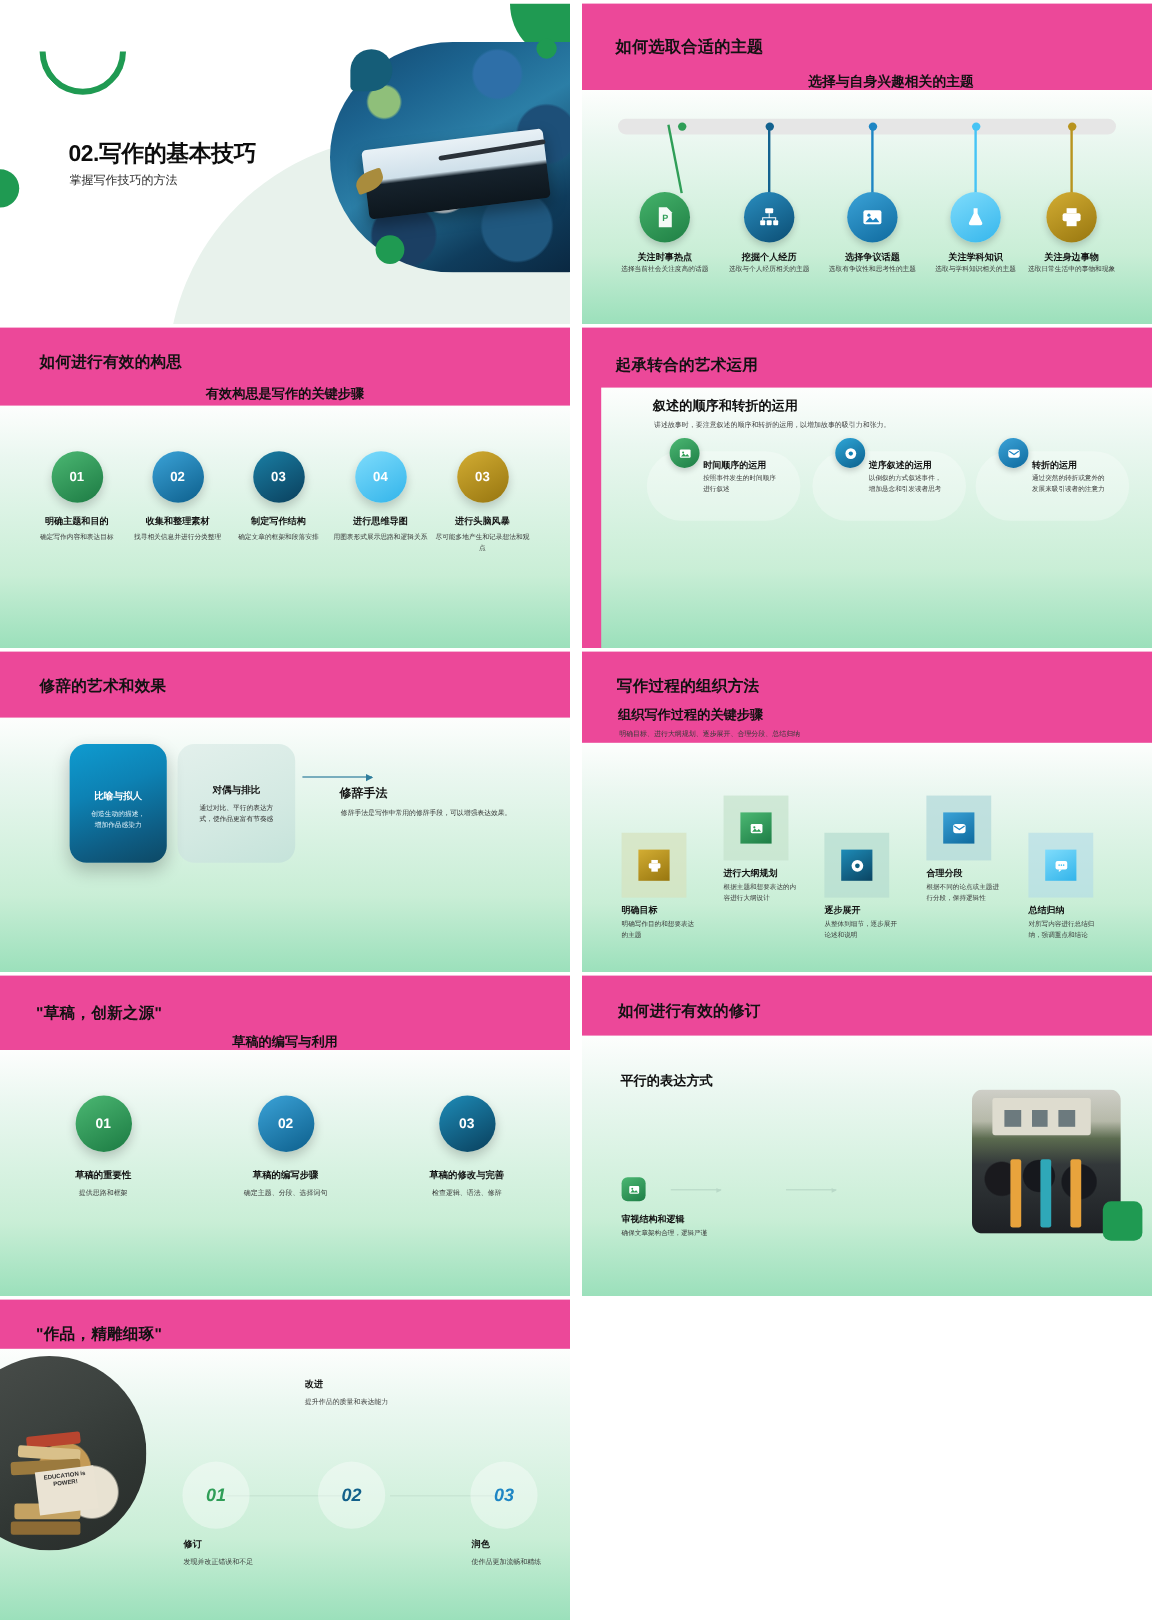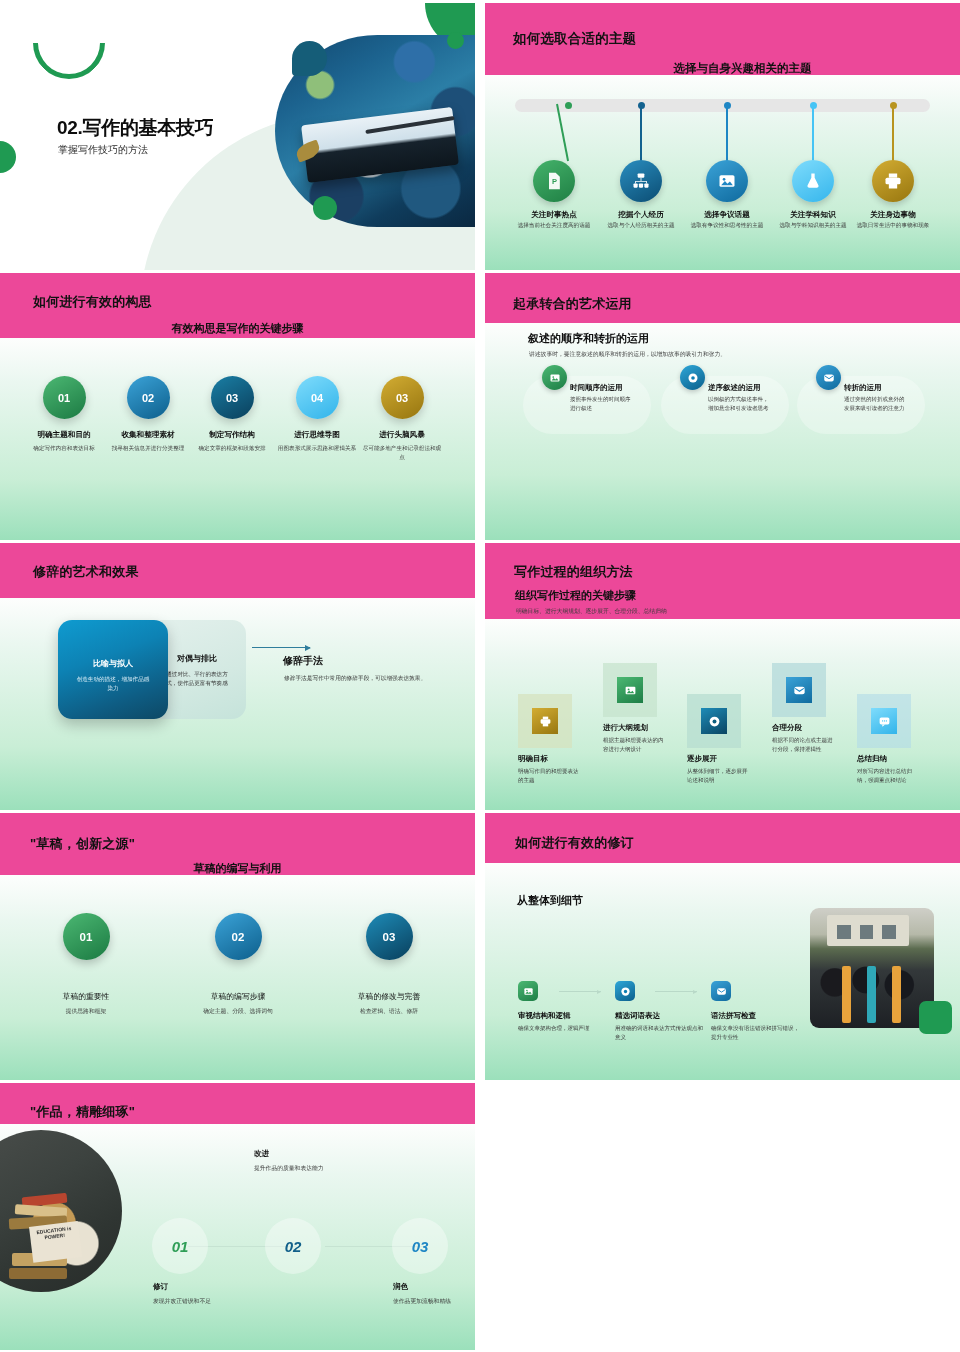--- a/index.html
+++ b/index.html
@@ -142,41 +142,41 @@
     width: 43px; height: 43px; border-radius: 50%; margin: 0 auto;
     display: flex; align-items: center; justify-content: center;
     color: #fff; font-size: 11px; font-weight: bold;
     box-shadow: 0 4px 8px rgba(0,0,0,.18);
   }
   .s3-lab { margin-top: 11px; font-size: 7.6px; font-weight: bold; color: #111; }
   .s3-desc { margin-top: 4px; font-size: 5.6px; color: #3a3a3a; line-height: 1.6; padding: 0 3px; }
 
   
   .s4-title { left: 28px; top: 22px; font-size: 13px; }
-  .s4-panel { top: 50px; height: 217px; }
+  .s4-panel { top: 50px; height: 217px; margin-left: 16px; }
   .s4-h2 { position: absolute; left: 43px; top: 8px; font-size: 11px; font-weight: bold; color: #111; }
   .s4-p { position: absolute; left: 44px; top: 27px; font-size: 5.8px; color: #3a3a3a; }
   .s4-card {
     position: absolute; top: 53px; width: 128px; height: 58px;
     background: rgba(255,255,255,.30); border-radius: 29px;
   }
   .s4-ico {
     position: absolute; top: 42px; width: 25px; height: 25px; border-radius: 50%;
     display: flex; align-items: center; justify-content: center;
     box-shadow: 0 2px 5px rgba(0,0,0,.2);
   }
   .s4-ico svg { width: 12px; height: 12px; fill: #fff; }
   .s4-lab { position: absolute; top: 60px; font-size: 7.5px; font-weight: bold; color: #111; }
   .s4-desc { position: absolute; top: 72px; width: 64px; font-size: 5.5px; color: #3a3a3a; line-height: 1.55; }
 
   
   .s5-title { left: 33px; top: 20px; font-size: 13px; }
   .s5-panel { top: 55px; height: 212px; }
   .s5-cardA {
-    position: absolute; left: 58px; top: 22px; width: 110px; height: 99px;
+    position: absolute; left: 58px; top: 22px; width: 81px; height: 99px;
     border-radius: 14px;
     background: linear-gradient(160deg, #0f9bd0 0%, #0d82b4 38%, #0e5d84 75%, #0d4864 100%);
     box-shadow: 0 6px 14px rgba(0,0,0,.22);
     z-index: 3; text-align: center; padding-top: 38px;
   }
   .s5-cardB {
     position: absolute; left: 148px; top: 22px; width: 98px; height: 99px;
     border-radius: 14px;
     background: linear-gradient(160deg, #e3f0ec 0%, #d3e9e2 60%, #c5e3da 100%);
     z-index: 2; text-align: center; padding-top: 33px;
@@ -209,21 +209,21 @@
   .s8-title { left: 30px; top: 22px; font-size: 13px; }
   .s8-sub { position:absolute; left:0; right:0; top:48px; text-align:center; font-size:11px; font-weight:bold; color:#111; z-index:6;}
   .s8-panel { top: 62px; height: 205px; }
   .s8-col { position: absolute; top: 38px; width: 126px; text-align: center; }
   .s8-circ {
     width: 47px; height: 47px; border-radius: 50%; margin: 0 auto;
     display: flex; align-items: center; justify-content: center;
     color: #fff; font-size: 11.5px; font-weight: bold;
     box-shadow: 0 4px 9px rgba(0,0,0,.2);
   }
-  .s8-lab { margin-top: 31px; font-size: 7.8px; font-weight: normal; color: #111; }
+  .s8-lab { margin-top: 14px; font-size: 7.8px; font-weight: bold; color: #111; }
   .s8-desc { margin-top: 5px; font-size: 5.8px; color: #3a3a3a; }
 
   
   .s9-title { left: 30px; top: 21px; font-size: 13px; }
   .s9-panel { top: 50px; height: 217px; }
   .s9-h2 { position: absolute; left: 32px; top: 30px; font-size: 11px; font-weight: bold; color: #111; }
   .s9-item { position: absolute; top: 118px; width: 100px; }
   .s9-chip { width: 20px; height: 20px; border-radius: 5px; display: flex; align-items: center; justify-content: center; }
   .s9-chip svg { width: 11px; height: 11px; fill: #fff; }
   .s9-lab { margin-top: 10px; font-size: 7.5px; font-weight: bold; color: #111; }
@@ -559,57 +559,37 @@
         <div class="s8-circ" style="background:linear-gradient(150deg,#1e8cb8,#093f5c)">03</div>
         <div class="s8-lab">草稿的修改与完善</div>
         <div class="s8-desc">检查逻辑、语法、修辞</div>
       </div>
     </div>
   </div>
 
   <div class="slide">
     <div class="slide-title s9-title">如何进行有效的修订</div>
     <div class="gradpanel s9-panel">
-      <div class="s9-h2">从整体到细节</div>
+      <div class="s9-h2">平行的表达方式</div>
 
       <div class="s9-item" style="left:33px">
         <div class="s9-chip" style="background:linear-gradient(150deg,#4cb873,#1d7d45)">
           <svg viewBox="0 0 24 24">
               <rect x="3" y="5" width="18" height="14" rx="2"></rect>
               <circle cx="8.5" cy="10" r="1.7" fill="#2f9e57"></circle>
               <path d="M5 17l4.5-5 3 3.2 3-2.6L19 17z" fill="#2f9e57"></path>
             </svg>
         </div>
         <div class="s9-lab">审视结构和逻辑</div>
         <div class="s9-desc">确保文章架构合理，逻辑严谨</div>
       </div>
       <div class="s9-conn" style="left:74px;width:42px"></div>
 
-      <div class="s9-item" style="left:130px">
-        <div class="s9-chip" style="background:linear-gradient(150deg,#2fa7d8,#0b5f8c)">
-          <svg viewBox="0 0 24 24">
-              <circle cx="12" cy="12" r="9"></circle>
-              <circle cx="12" cy="12" r="3.6" fill="#0d7fb4"></circle>
-            </svg>
-        </div>
-        <div class="s9-lab">精选词语表达</div>
-        <div class="s9-desc">用准确的词语和表达方式传达观点和意义</div>
-      </div>
       <div class="s9-conn" style="left:170px;width:42px"></div>
 
-      <div class="s9-item" style="left:226px">
-        <div class="s9-chip" style="background:linear-gradient(150deg,#3ba3d8,#0f6a9e)">
-          <svg viewBox="0 0 24 24">
-              <rect x="2.5" y="5" width="19" height="14" rx="4"></rect>
-              <path d="M4 8l8 5.4L20 8" stroke="#1e86c4" stroke-width="2" fill="none"></path>
-            </svg>
-        </div>
-        <div class="s9-lab">语法拼写检查</div>
-        <div class="s9-desc">确保文章没有语法错误和拼写错误，提升专业性</div>
-      </div>
 
       <div class="s9-photo">
         <div class="bld"></div>
         <div class="win" style="left:22%"></div>
           <div class="win" style="left:40%"></div>
           <div class="win" style="left:58%"></div>
         <div class="sash" style="left:26%;background:#e8a33c"></div>
         <div class="sash" style="left:46%;background:#2fa8b8"></div>
         <div class="sash" style="left:66%;background:#e8a33c"></div>
       </div>

